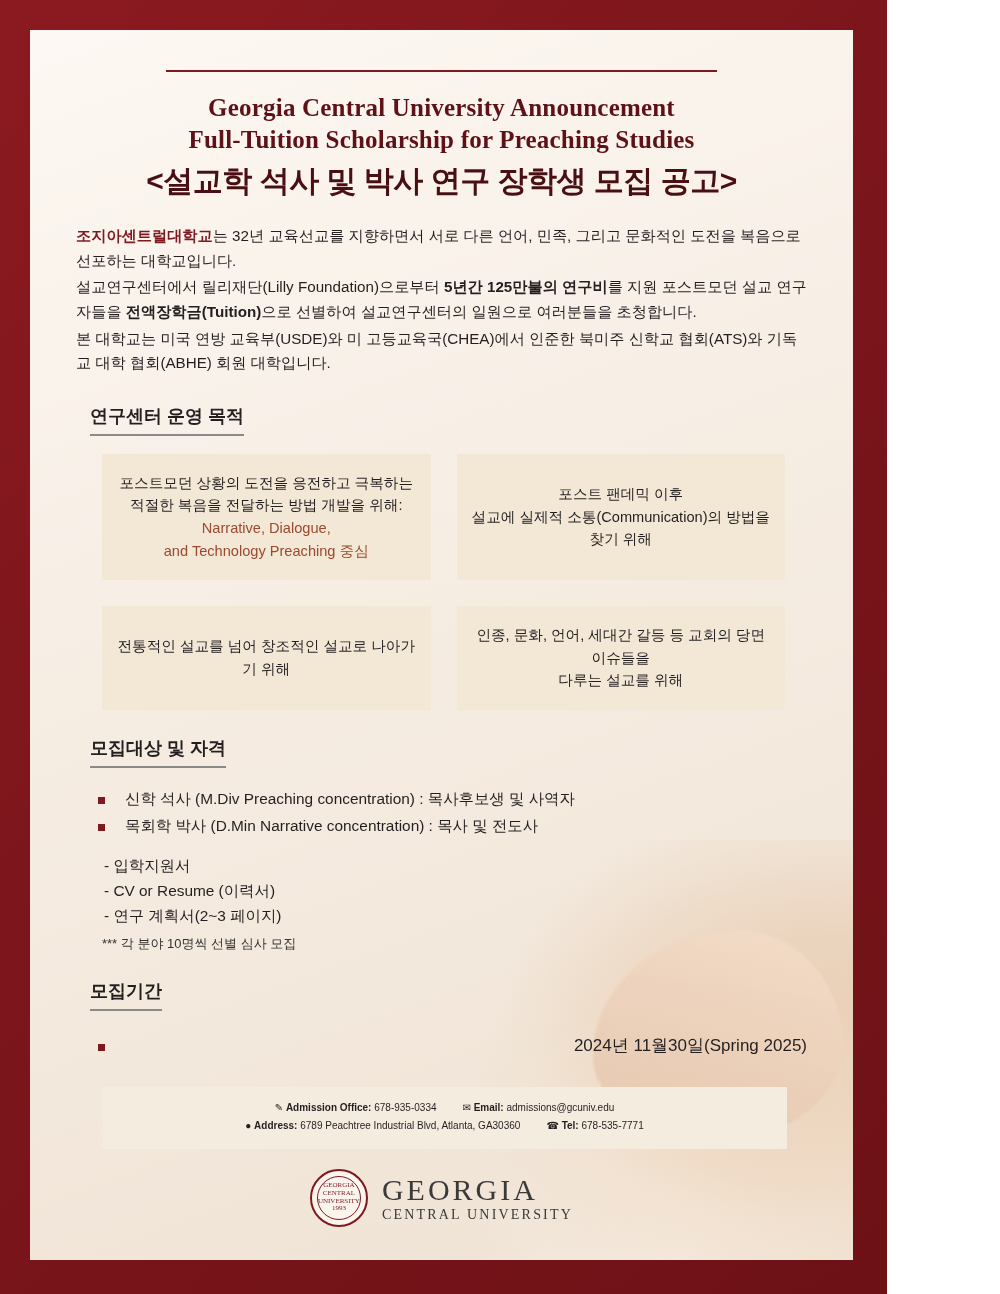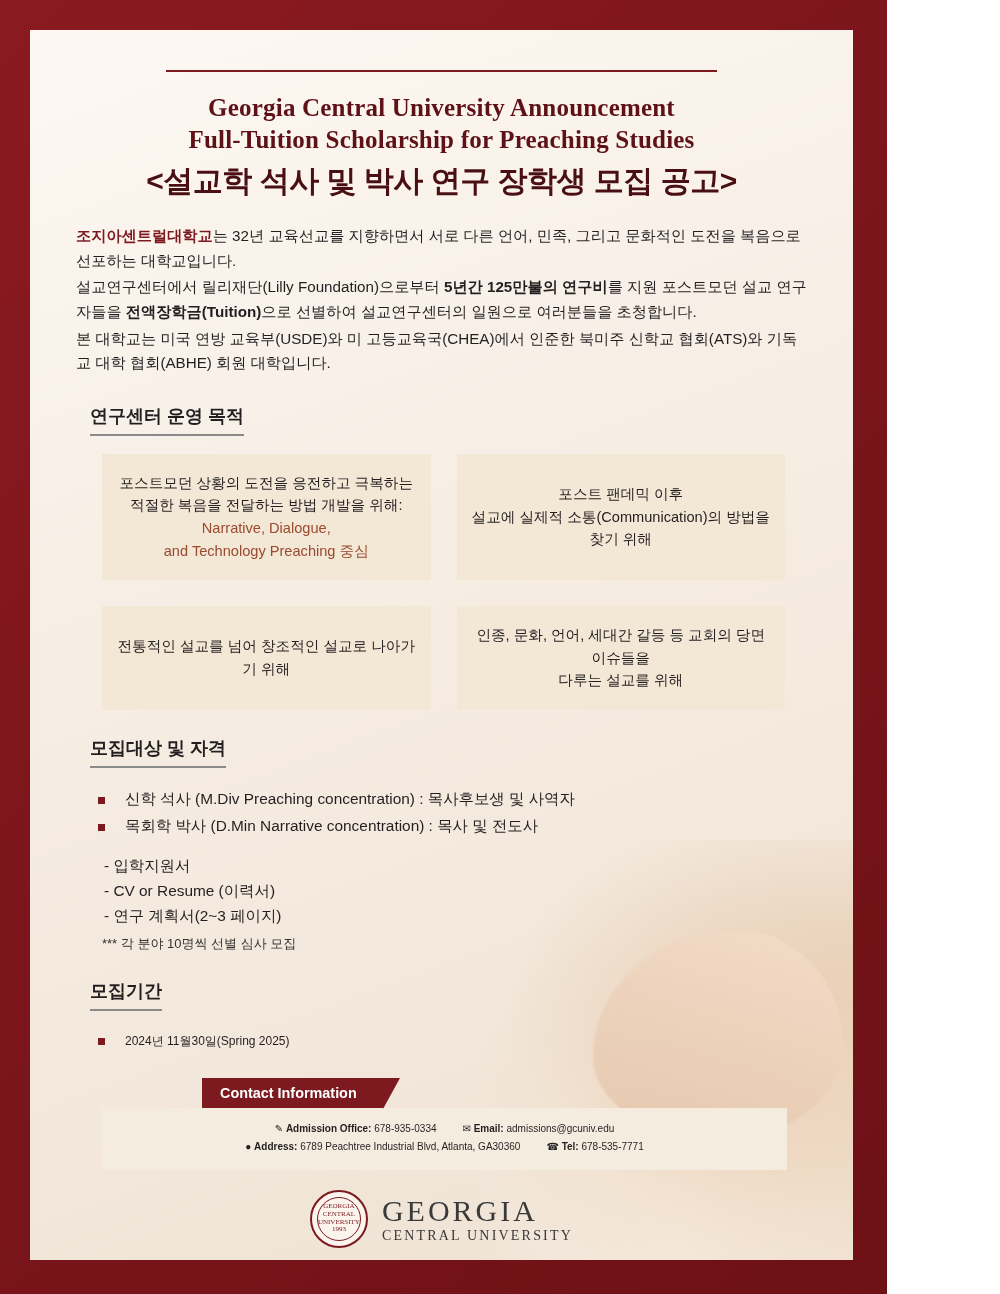--- a/index.html
+++ b/index.html
@@ -97,21 +97,21 @@
   .bullets { margin: 4px 0 0 22px; }
   .bullet {
     font-size: 15.4px; color: #231f20; line-height: 1.75;
     display: flex; align-items: baseline; gap: 20px;
   }
   .sq { width: 7px; height: 7px; background: #7d1a20; display:inline-block; flex: 0 0 auto; }
   .dash-list { margin: 14px 0 0 28px; font-size: 15.4px; line-height: 1.62; color:#231f20; }
   .note { margin: 6px 0 0 26px; font-size: 13px; color:#333; }
 
   .period { margin: 6px 0 0 22px; }
-  .period .bullet { font-size: 12px; font-weight: normal; }
+  .period .bullet { font-size: 17px; font-weight: normal; justify-content: space-between; }
 
   .contact-block { margin: 26px 20px 0 26px; position: relative; }
   .contact-tab {
     display:inline-block;
     background: #7d1a20; color: #fff;
     font-weight: bold; font-size: 14.4px;
     padding: 7px 26px 7px 18px;
     position: relative;
     margin-left: 100px;
   }
@@ -230,21 +230,20 @@
         <div class="section-head">모집기간</div>
       </div>
       <div class="period">
         <div class="bullet">
           <span class="sq"></span>
           <span>2024년 11월30일(Spring 2025)</span>
         </div>
       </div>
 
       <div class="contact-block">
-        <div class="contact-tab">Contact Information</div>
         <div class="contact-body">
           <div class="row">
             <span>
               <span>✎</span>
               <b>Admission Office:</b>
               <span>678-935-0334</span>
             </span>
             <span>
               <span>✉</span>
               <b>Email:</b>

